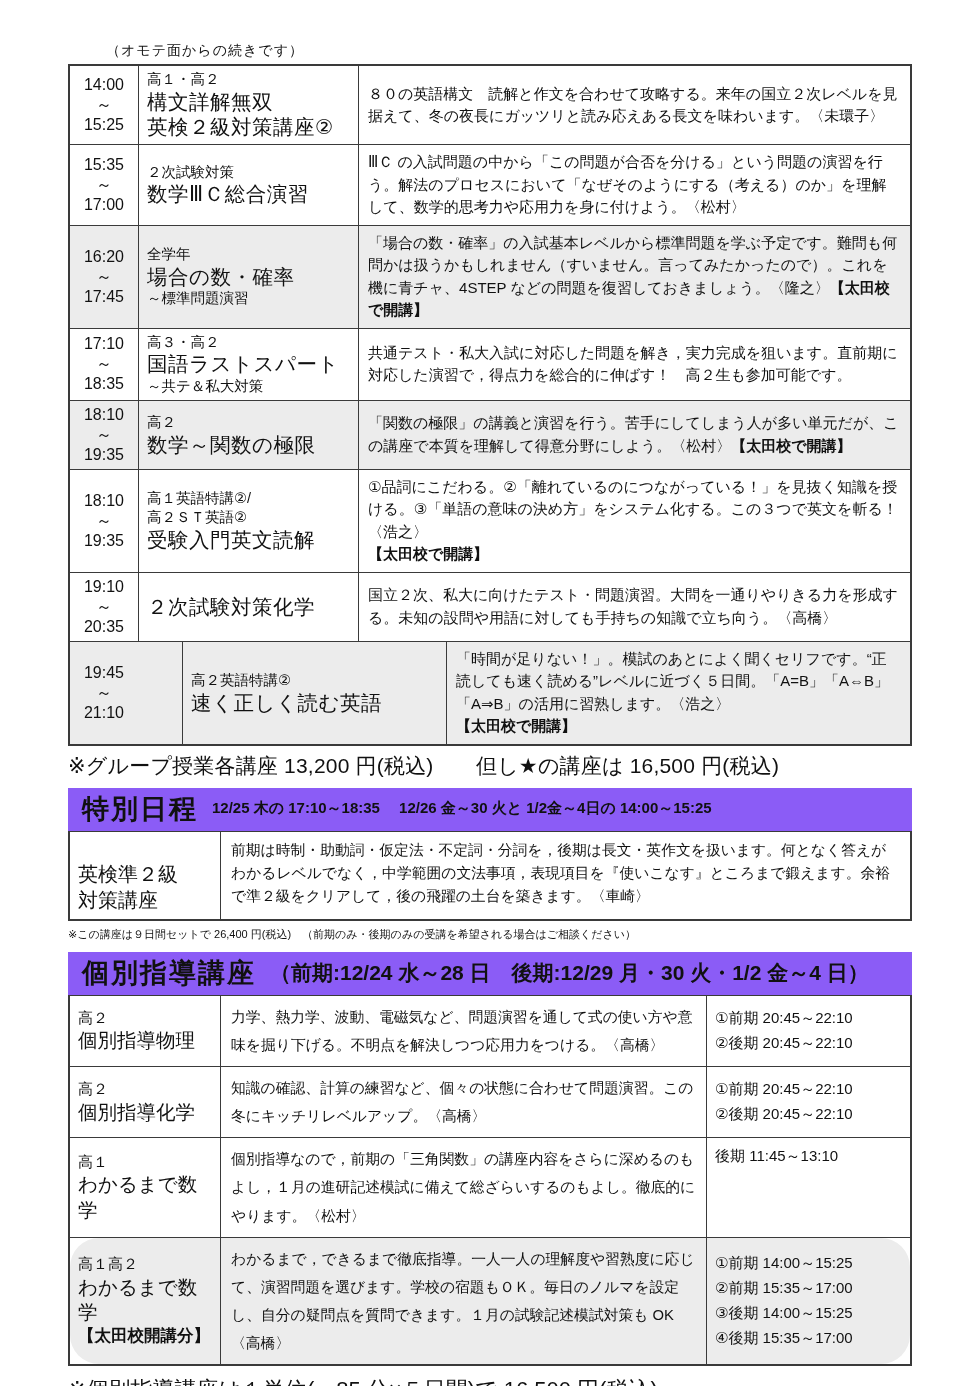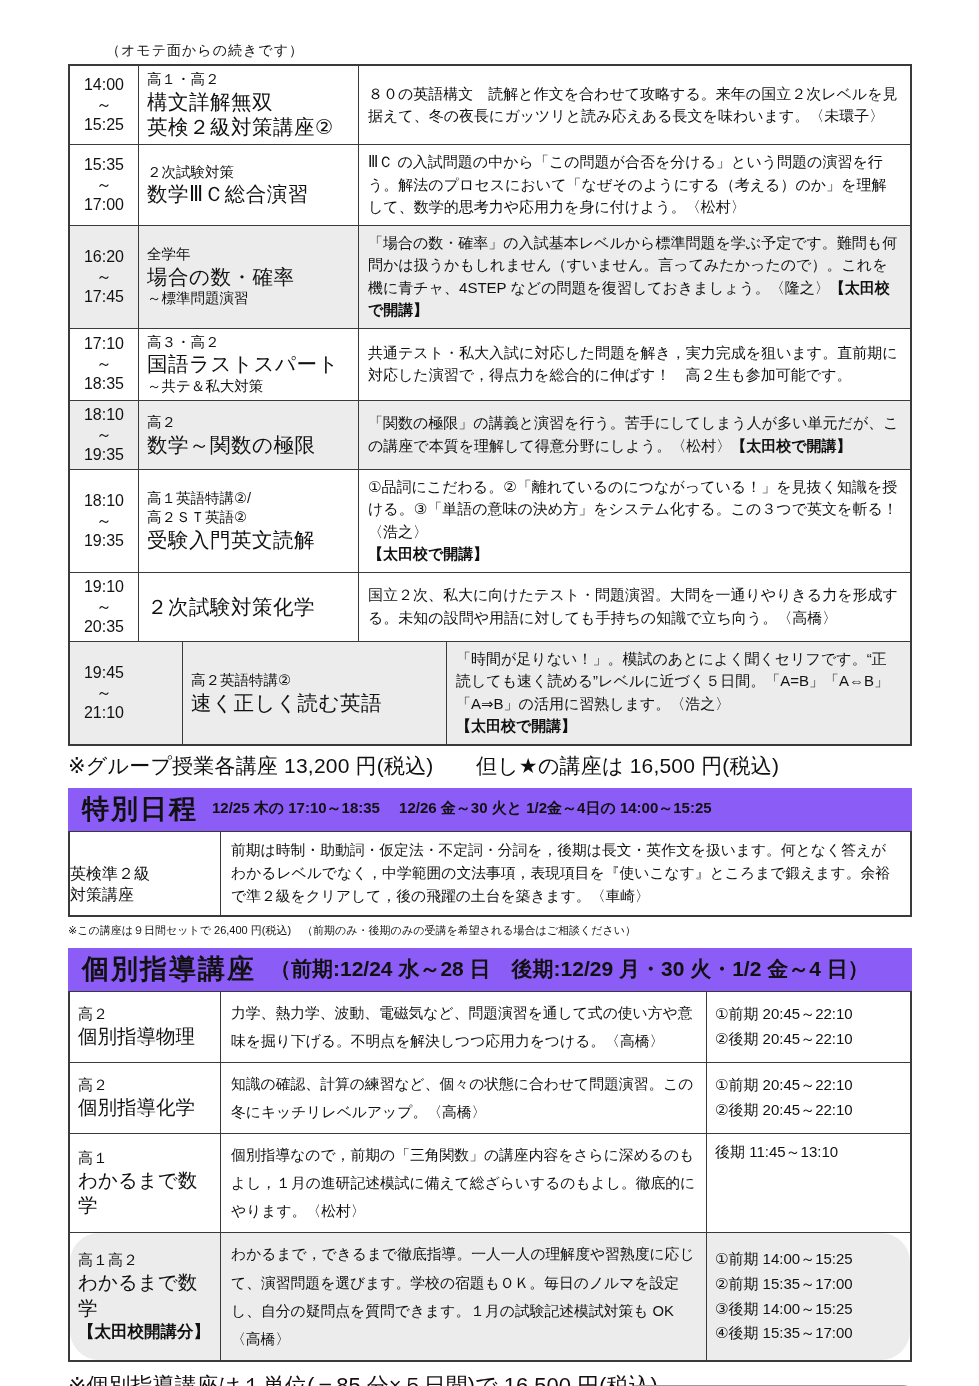--- a/index.html
+++ b/index.html
@@ -36,22 +36,22 @@
 
   
   .sec-header { background:#8b5cf6; padding:3px 10px 4px 14px; display:flex; align-items:center; gap:14px; }
   .sec-title { font-size:27px; font-weight:700; letter-spacing:2px; white-space:nowrap; }
   .sec-sched { font-size:15px; font-weight:700; white-space:nowrap; }
   .sec-sched.big { font-size:21px; }
 
   
   .sp-table { border:2px solid #3a3a3a; border-top:1px solid #3a3a3a; }
   .sp-row { display:grid; grid-template-columns:150px 1fr; }
-  .sp-name { display:flex; flex-direction:column; justify-content:center; padding:6px 0;
-             font-size:16px; line-height:1.3; white-space:pre-line;margin-top:23px; }
+  .sp-name { display:flex; flex-direction:column; justify-content:center; padding:6px 8px;
+             font-size:20px; line-height:1.3; white-space:pre-line;margin-top:23px; }
   .sp-desc { border-left:1px solid #3a3a3a; padding:7px 10px; font-size:14.8px; line-height:1.55;
              font-stretch:condensed; }
 
   
   .itable { border:2px solid #3a3a3a; border-top:1px solid #3a3a3a; }
   .i-row { display:grid; grid-template-columns:150px 486px 1fr; border-bottom:1px solid #3a3a3a; background:#fff; }
   .i-row:last-child { border-bottom:none;border-radius:29px; }
   .i-row.shaded { background:#ececec; }
   .i-name { display:flex; flex-direction:column; justify-content:center; padding:5px 8px; }
   .i-top { font-size:15px; line-height:1.35; }

